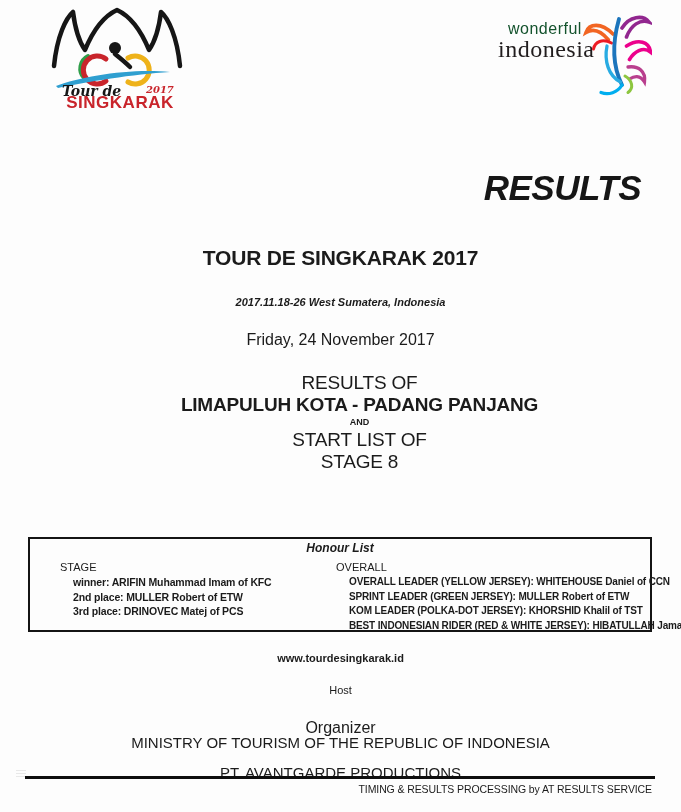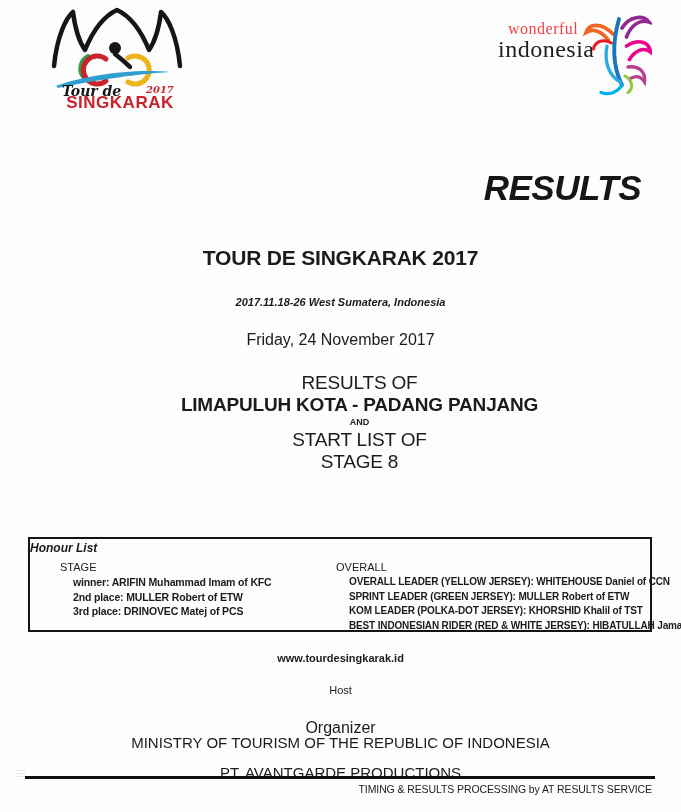--- a/index.html
+++ b/index.html
@@ -10,22 +10,22 @@
     font-family:"Liberation Sans","DejaVu Sans",sans-serif;
     color:#1b1b1b;
     overflow:hidden;
   }
   
   .singkarak-logo{position:absolute;left:42px;top:6px;width:150px;height:104px;}
   
   .wonderful-logo{position:absolute;left:486px;top:12px;width:170px;height:86px;}
   .wonderful-word{
     position:absolute;left:22px;top:8px;
-    font-family:Liberation Serif, serif;
-    font-size:16px;color:#ef4444;letter-spacing:.5px;
+    font-family:Liberation Sans, sans-serif;
+    font-size:16px;color:#14532d;letter-spacing:.5px;
   }
   .indonesia-word{
     position:absolute;left:12px;top:24px;
     font-family:"Liberation Serif","DejaVu Serif",serif;
     font-size:24px;color:#211d1e;letter-spacing:.5px;
   }
   .bird-svg{position:absolute;right:4px;top:0px;}
   
   .results-heading{
     position:absolute;right:40px;top:168px;
@@ -41,21 +41,21 @@
   .stage-block{position:absolute;left:0;top:372px;width:100%;text-align:center;margin-left:19px;}
   .stage-line{font-size:19px;line-height:22px;letter-spacing:-.2px;}
   .stage-line.bold{font-weight:bold;}
   .stage-and{font-size:9px;font-weight:bold;line-height:13px;}
   
   .honour-box{
     position:absolute;left:28px;top:537px;width:620px;height:91px;
     border:2px solid #141414;background:#fdfdfd;
   }
   .honour-title{
-    font-size:12px;font-weight:bold;font-style:italic;
+    text-align:center;font-size:12px;font-weight:bold;font-style:italic;
     margin-top:2px;
   }
   .honour-col{position:absolute;top:21px;}
   .honour-col.stage-col{left:30px;}
   .honour-col.overall-col{left:306px;}
   .honour-header{font-size:11px;line-height:15px;}
   .honour-item{
     font-size:10.5px;font-weight:bold;line-height:14.5px;
     margin-left:13px;letter-spacing:-.15px;white-space:nowrap;
   }

